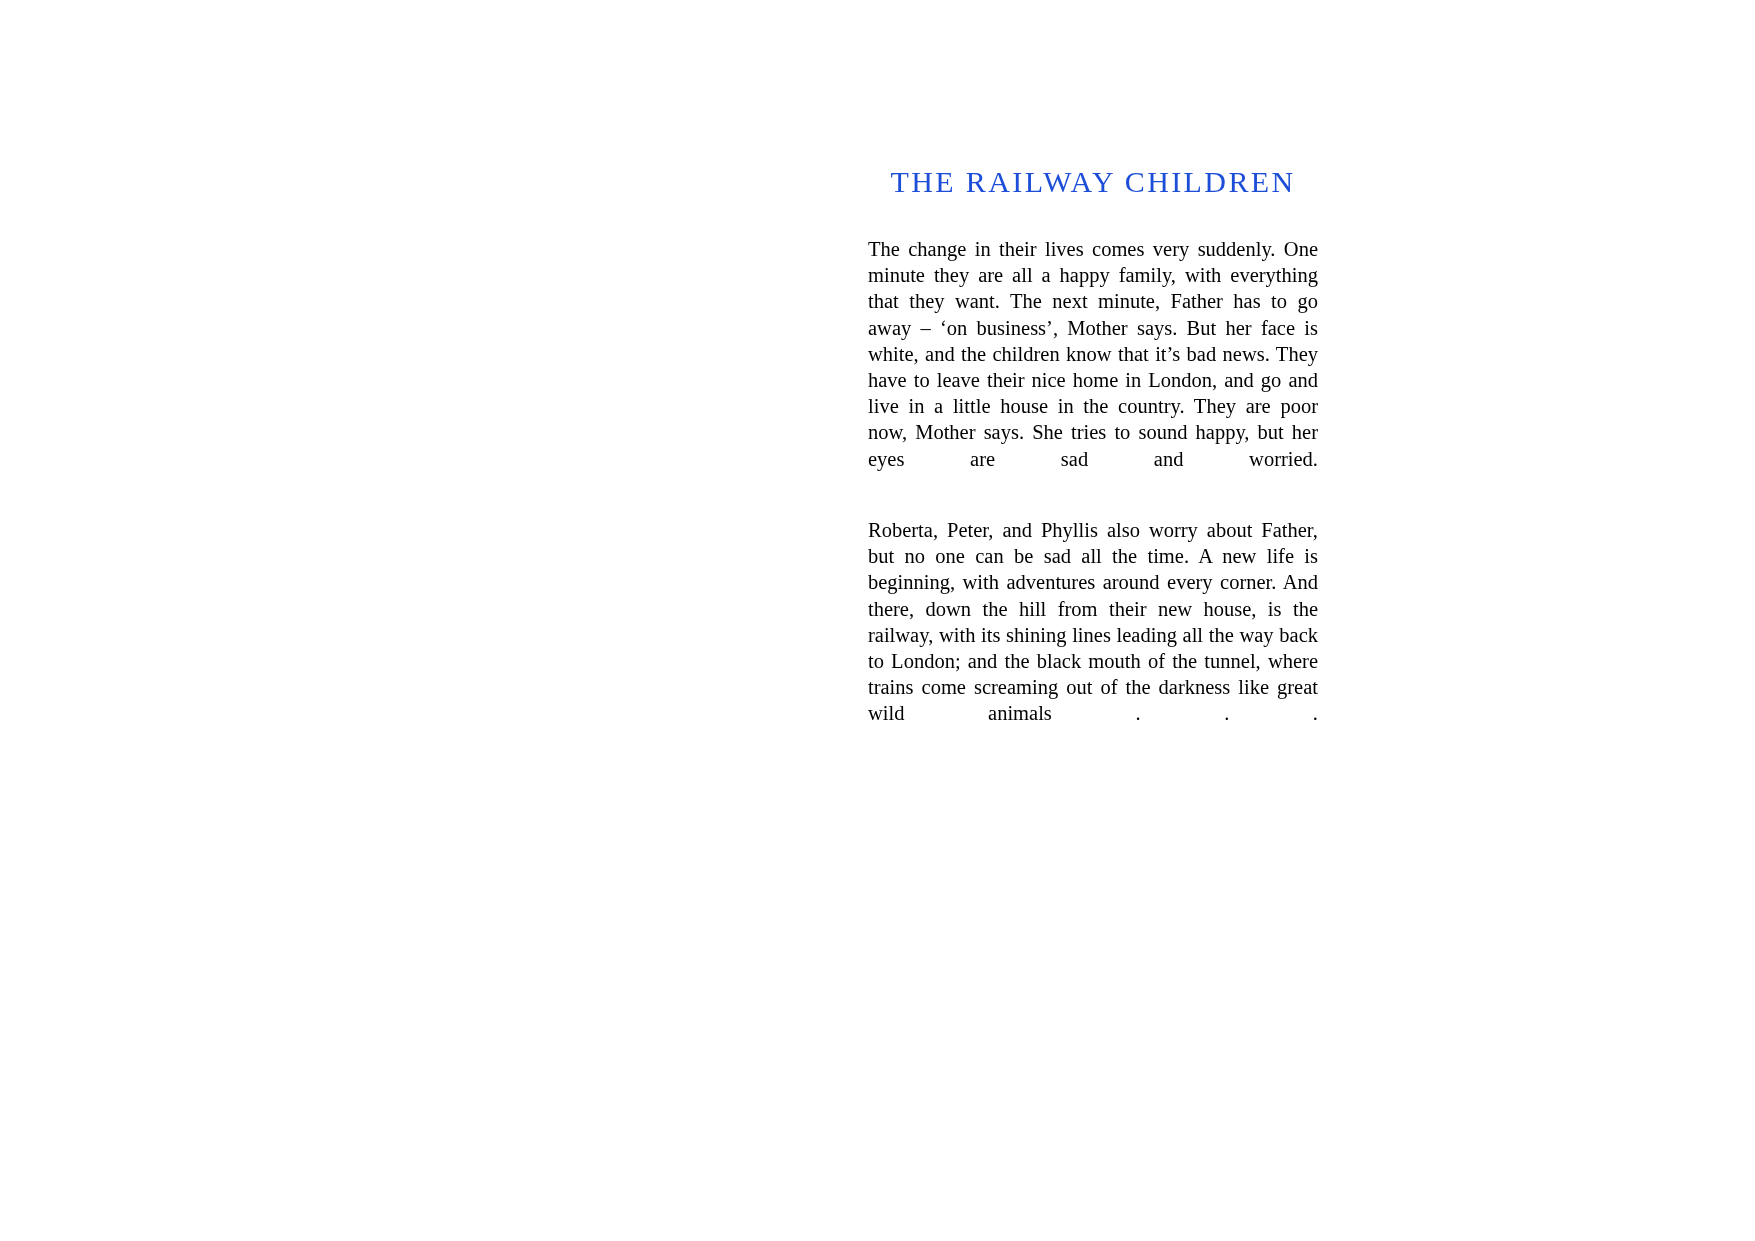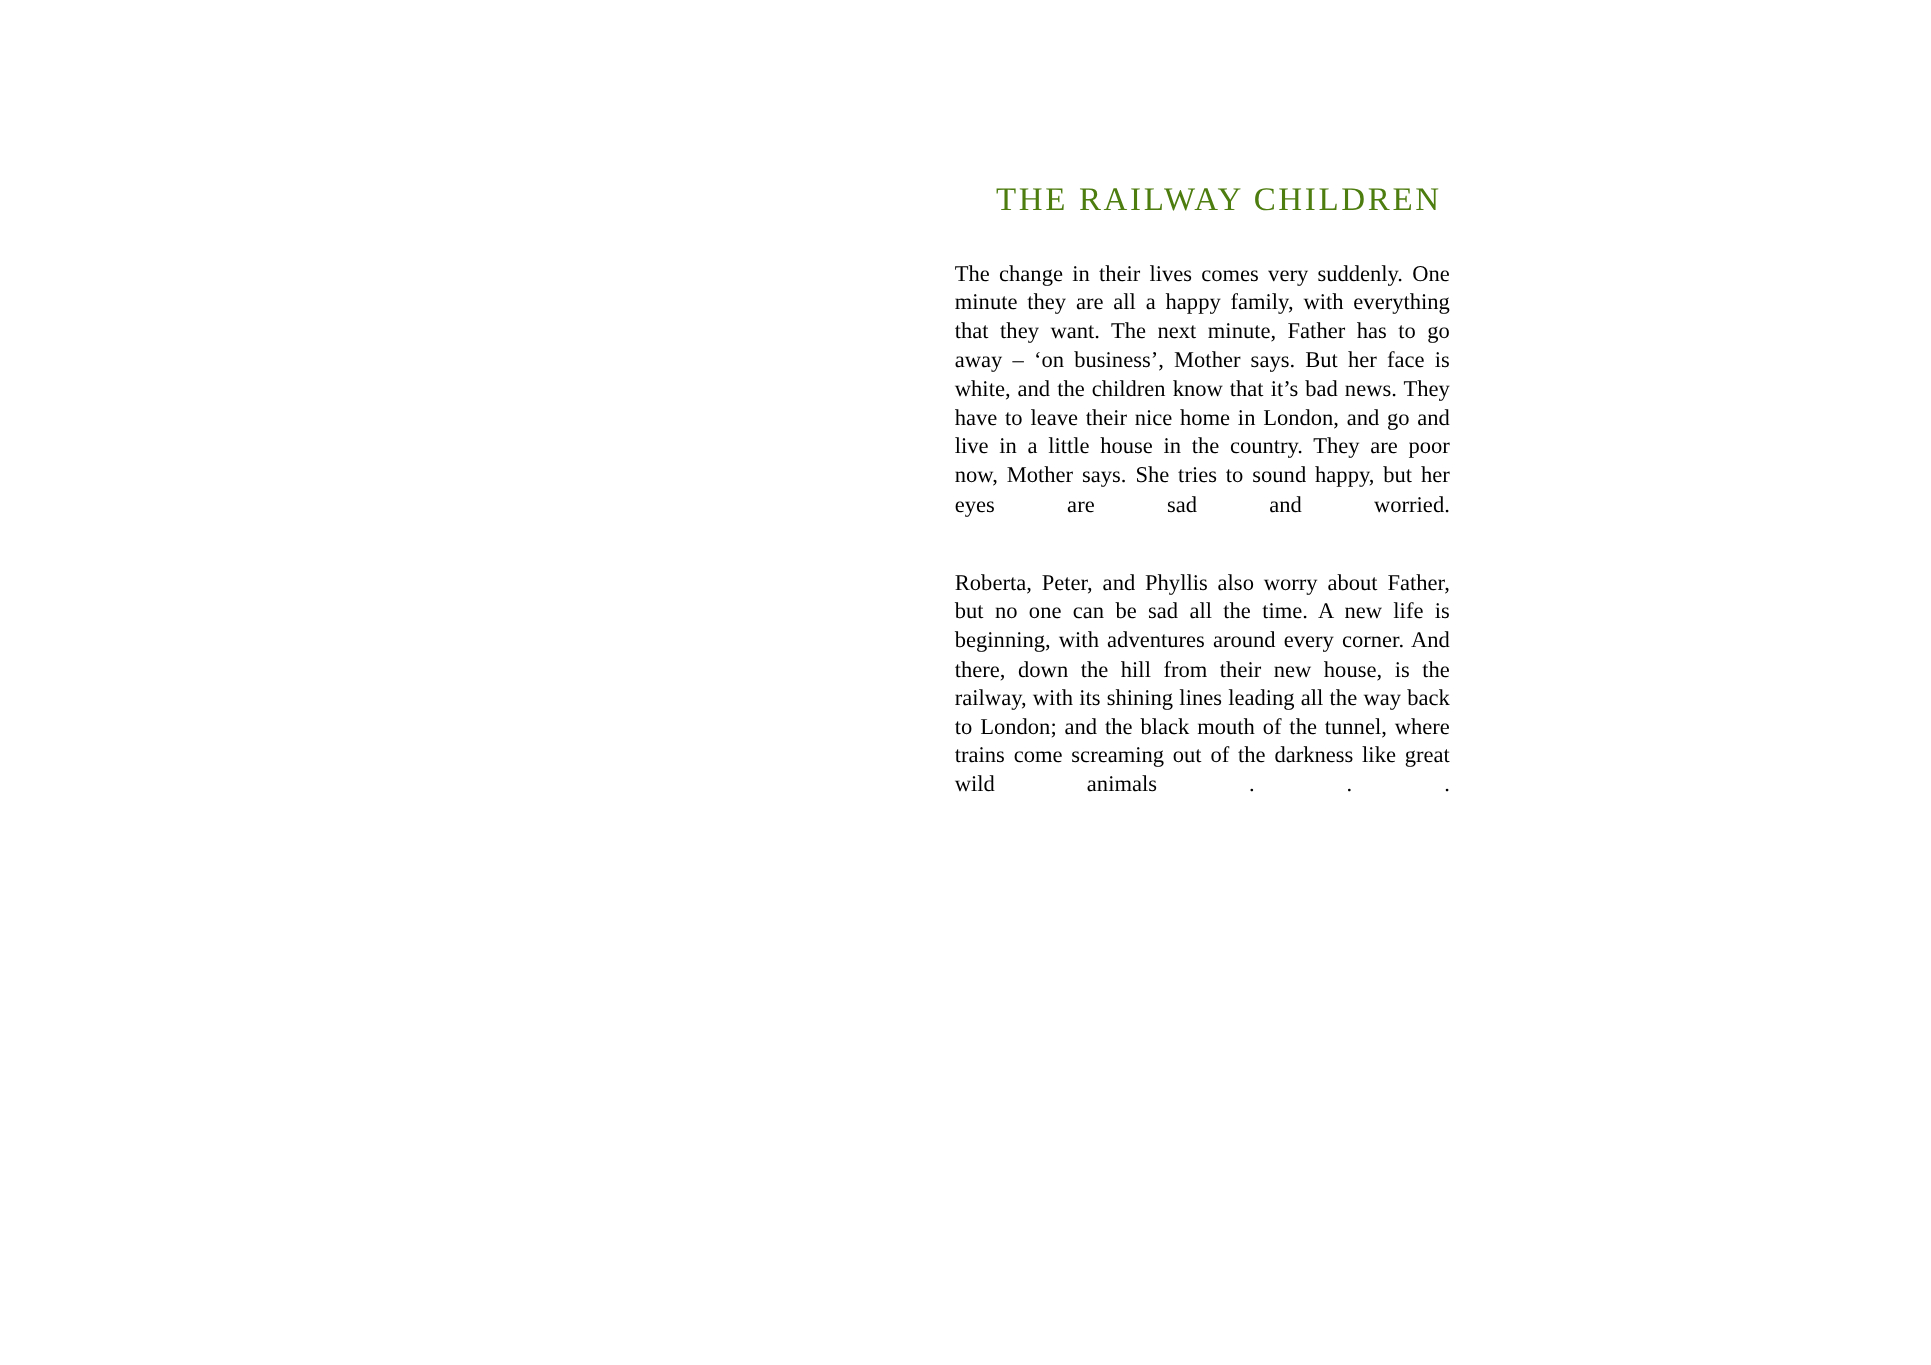--- a/index.html
+++ b/index.html
@@ -33,29 +33,29 @@
     position: absolute;
     left: 868px;
     top: 0;
     width: 450px;
   }
 
   .book-title {
     margin: 0;
     padding: 0;
     position: absolute;
-    left: 15px;
+    left: 0;
     top: 164px;
     width: 450px;
     text-align: center;
     font-size: 30px;
     font-weight: 400;
     letter-spacing: 2.4px;
     line-height: 36px;
-    color: #4d7c0f;
+    color: #1d4ed8;
     white-space: nowrap;
     font-family: "Liberation Serif", "DejaVu Serif", serif;
   }
 
   .blurb {
     position: absolute;
     left: 0;
     top: 236px;
     width: 450px;
   }

